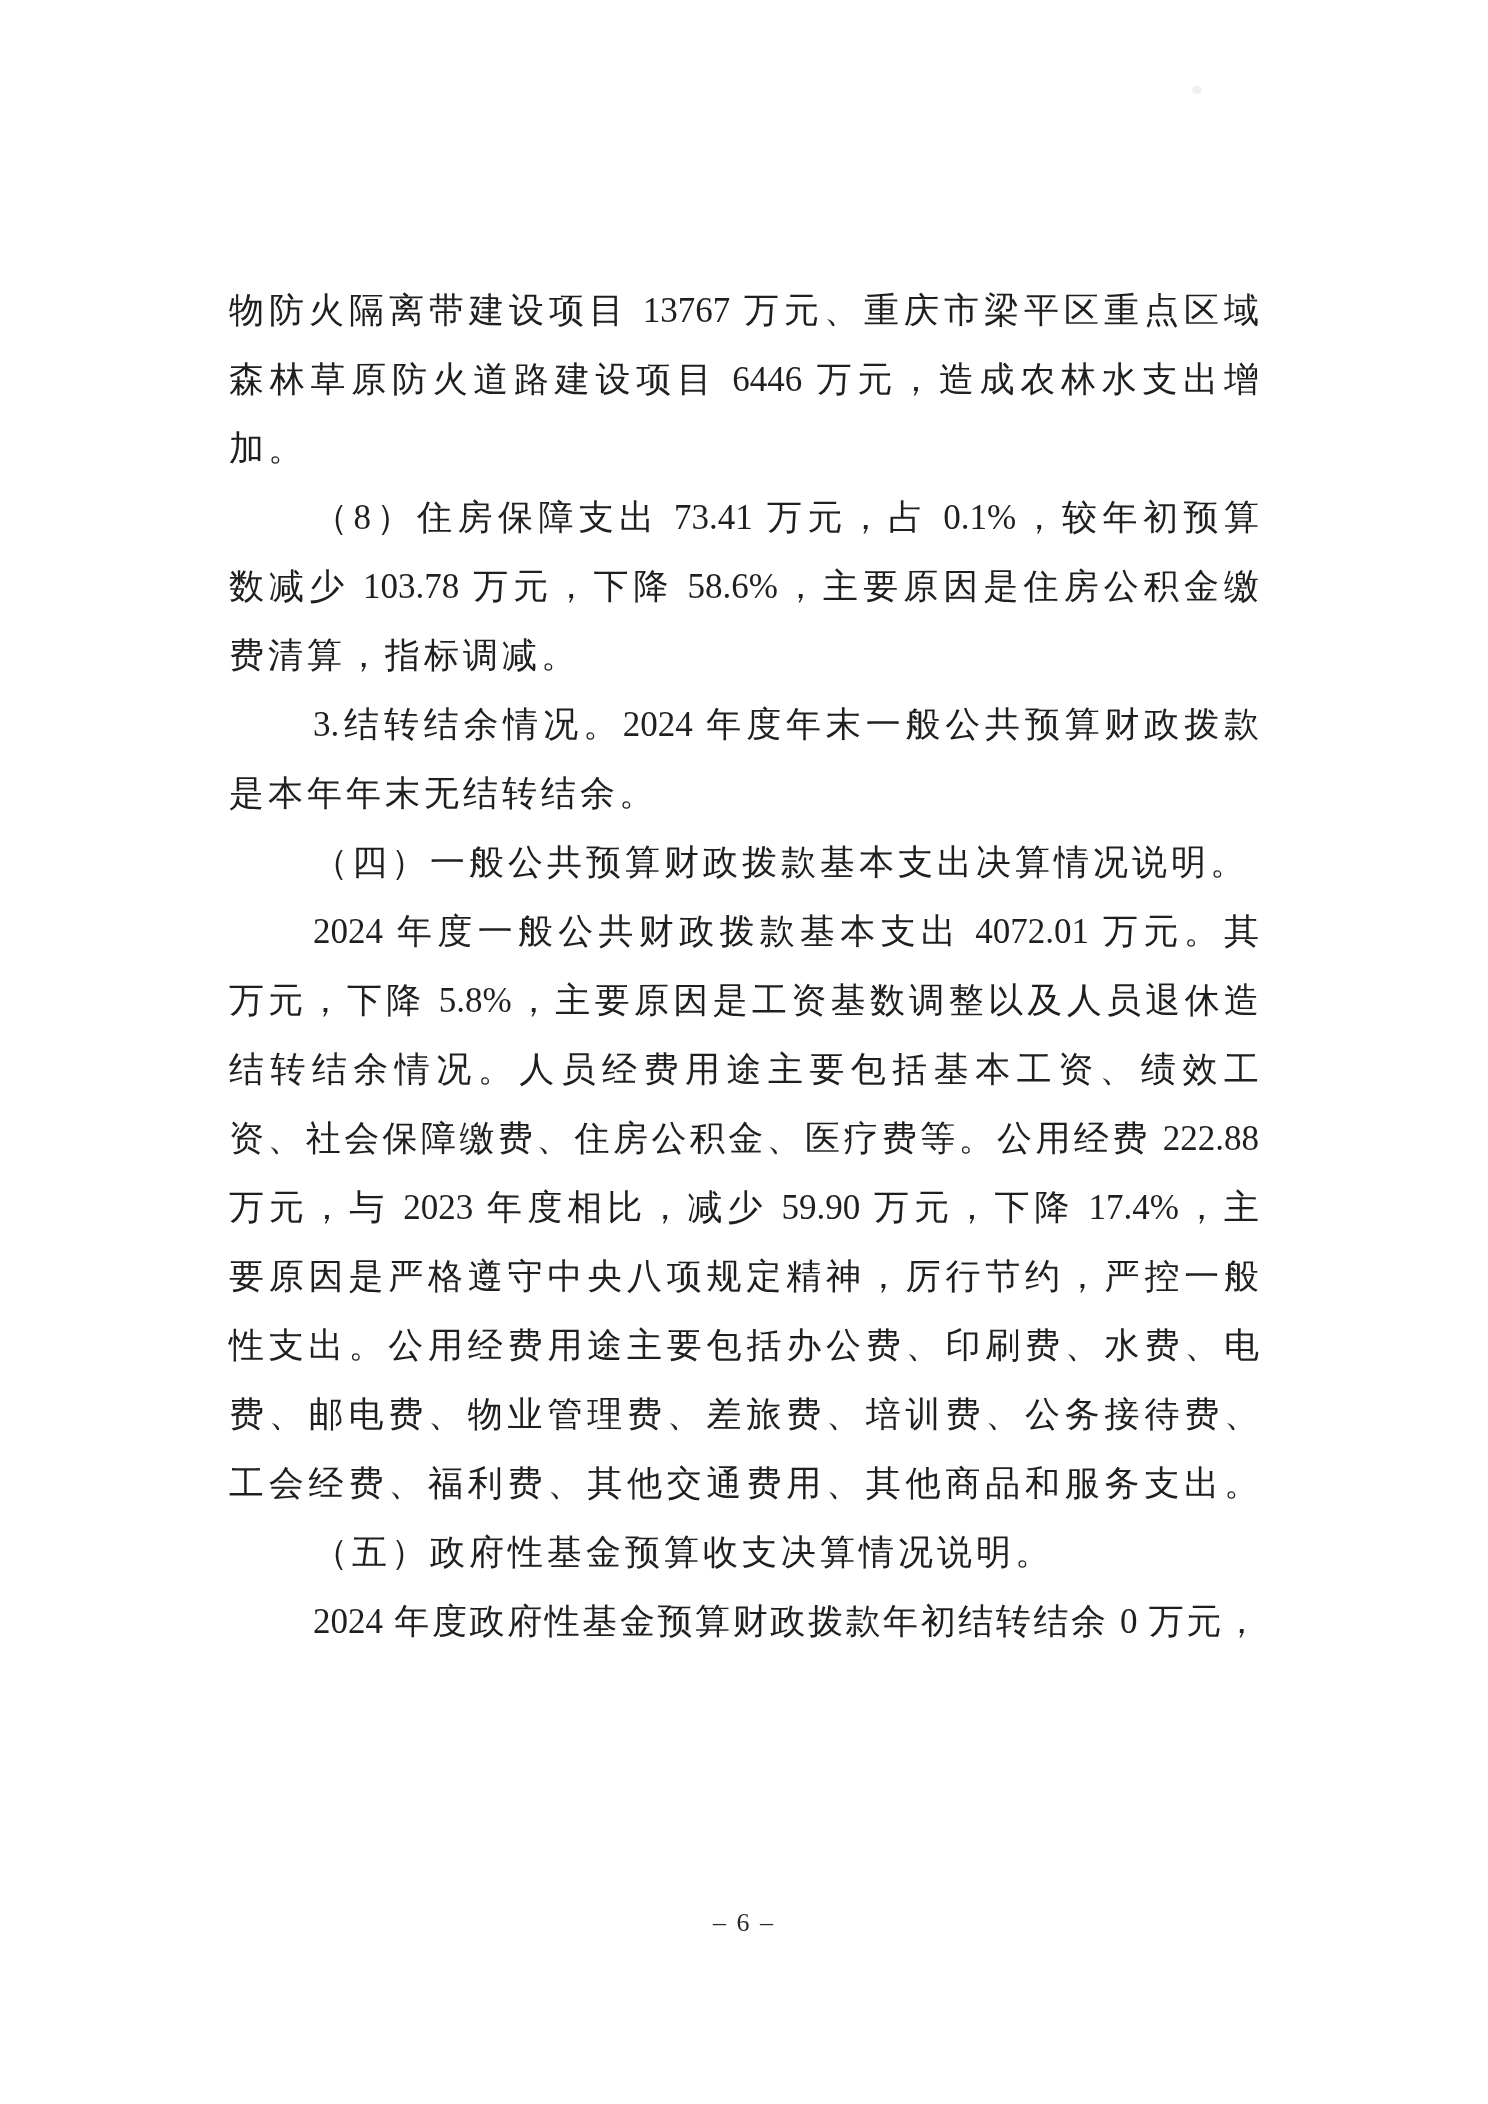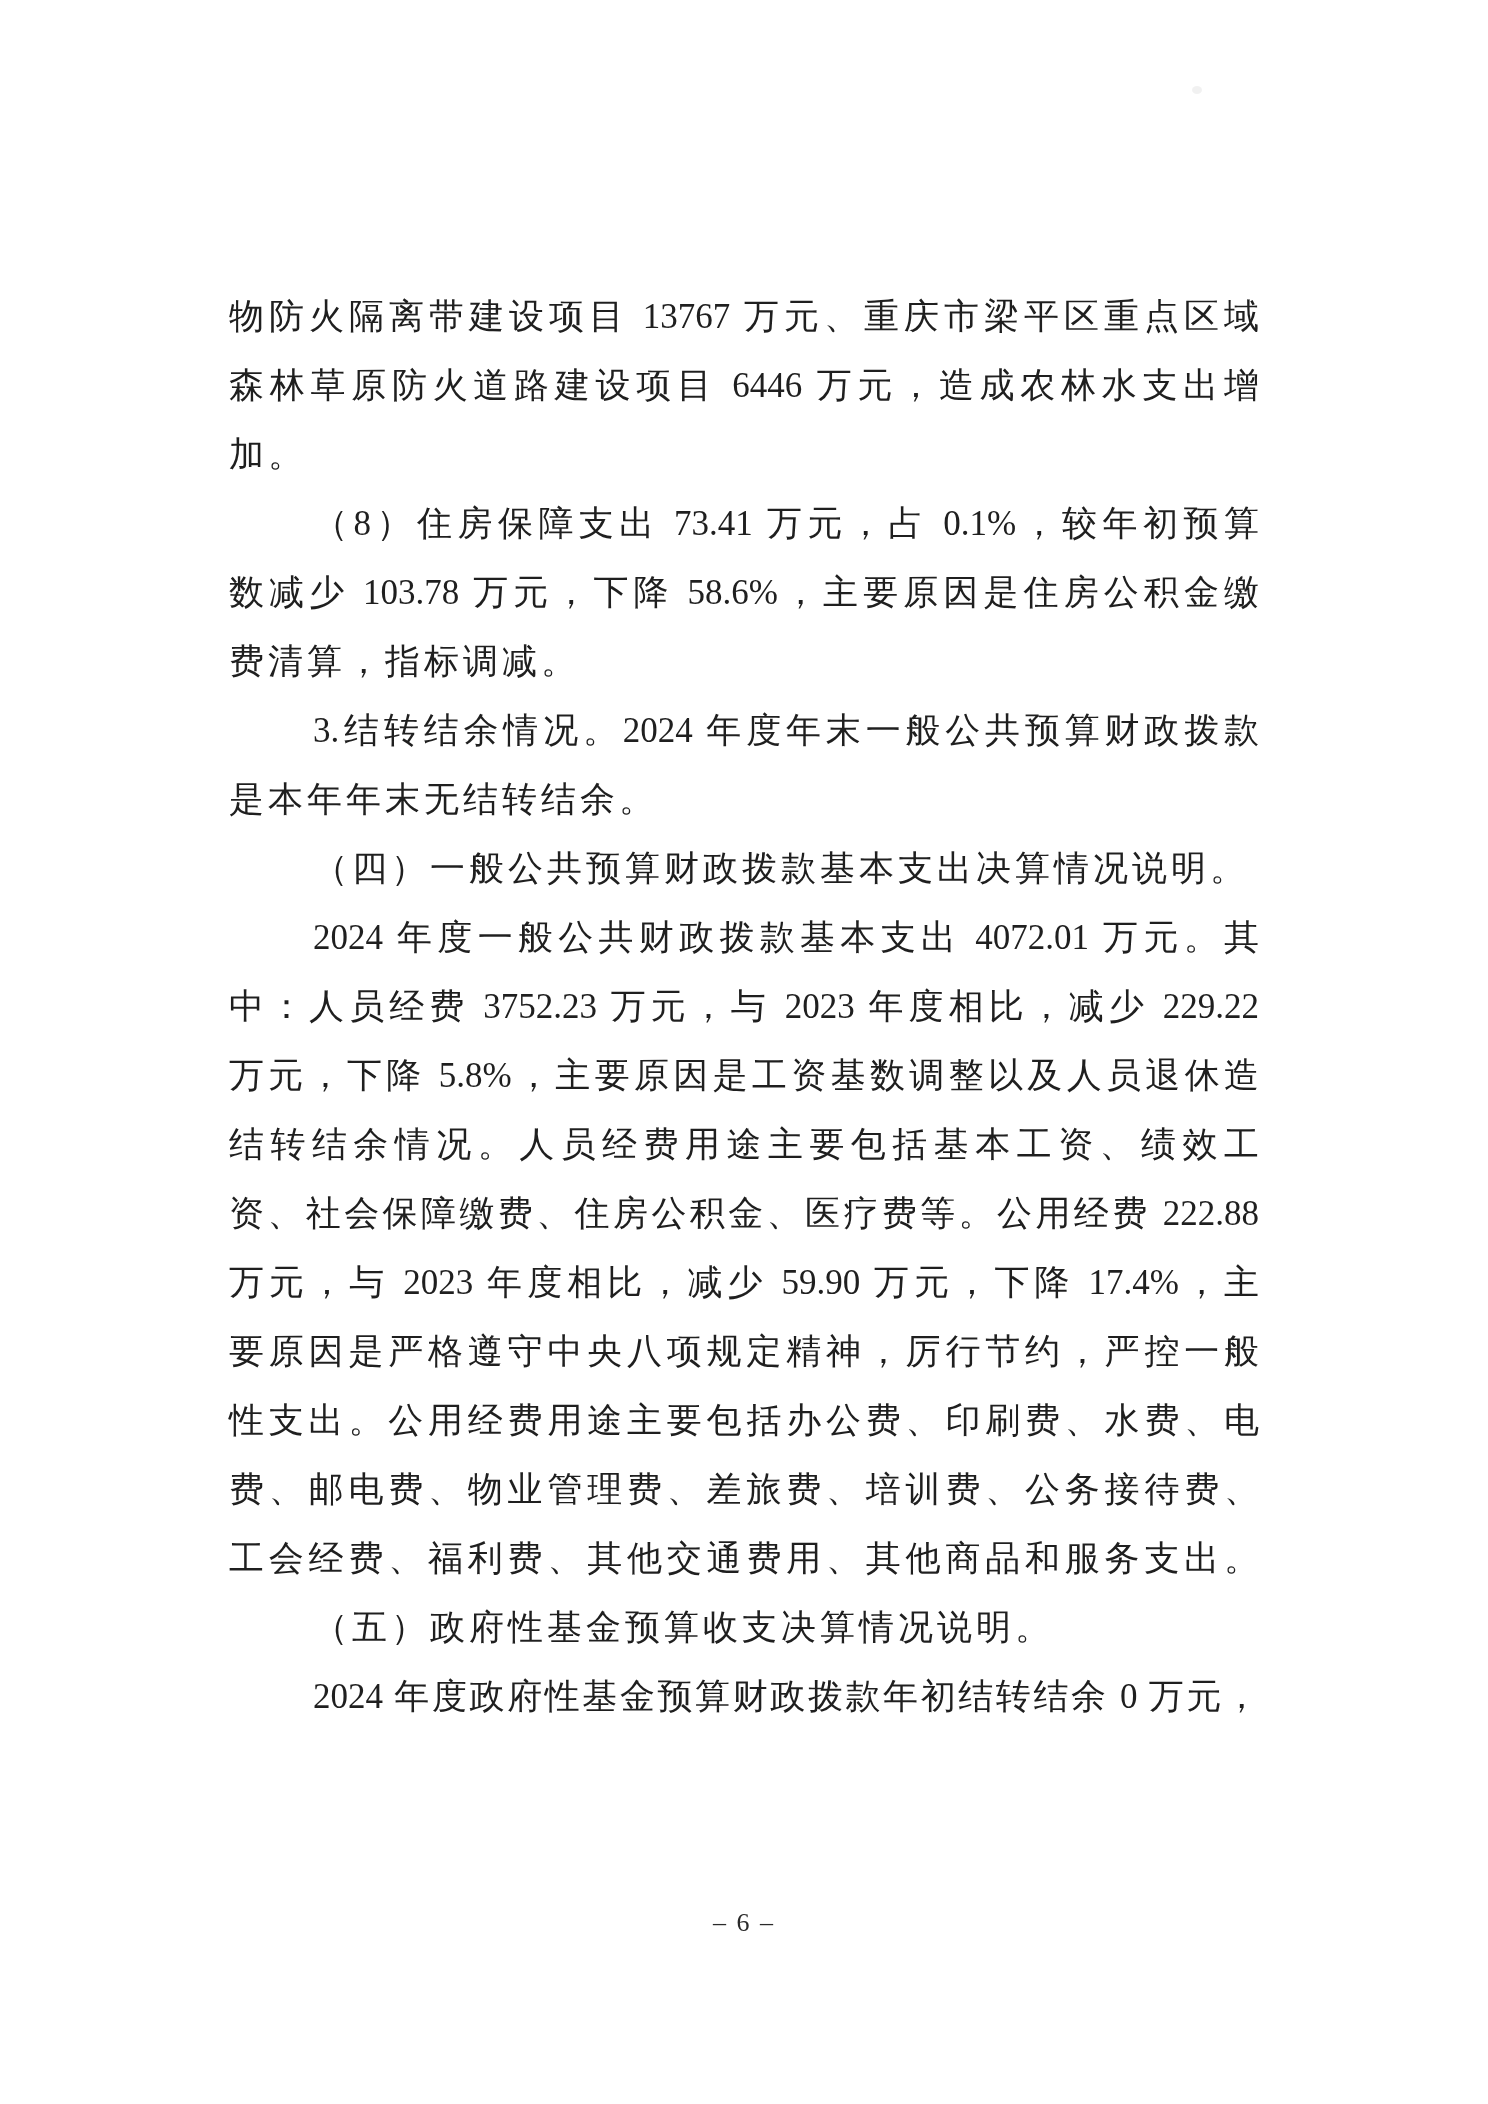--- a/index.html
+++ b/index.html
@@ -13,21 +13,21 @@
     height: 2104px;
     margin: 0 auto;
     background: #ffffff;
     overflow: hidden;
     font-family: "Liberation Serif", "DejaVu Serif", serif;
     color: #1f1f1f;
   }
   .textblock {
     position: absolute;
     left: 229px;
-    top: 282px;
+    top: 276px;
     width: 1030px;
   }
   .line {
     height: 69px;
     line-height: 69px;
     font-size: 35px;
     letter-spacing: 0;
   }
   
   .fill {
@@ -79,21 +79,20 @@
     <div class="line fill"><span>物防火隔离带建设项目 13767 万元、重庆市梁平区重点区域</span></div>
     <div class="line fill"><span>森林草原防火道路建设项目 6446 万元，造成农林水支出增</span></div>
     <div class="line end"><span>加。</span></div>
     <div class="line fill ind"><span>（8）住房保障支出 73.41 万元，占 0.1%，较年初预算</span></div>
     <div class="line fill"><span>数减少 103.78 万元，下降 58.6%，主要原因是住房公积金缴</span></div>
     <div class="line end"><span>费清算，指标调减。</span></div>
     <div class="line fill ind"><span class="bold">3.结转结余情况。</span><span>2024 年度年末一般公共预算财政拨款</span></div>
     <div class="line end"><span>是本年年末无结转结余。</span></div>
     <div class="line end ind"><span>（四）一般公共预算财政拨款基本支出决算情况说明。</span></div>
     <div class="line fill ind"><span>2024 年度一般公共财政拨款基本支出 4072.01 万元。其</span></div>
-    <div class="line fill"><span>中：人员经费 3752.23 万元，与 2023 年度相比，减少 229.22</span></div>
     <div class="line fill"><span>万元，下降 5.8%，主要原因是工资基数调整以及人员退休造</span></div>
     <div class="line fill"><span>结转结余情况。人员经费用途主要包括基本工资、绩效工</span></div>
     <div class="line fill"><span>资、社会保障缴费、住房公积金、医疗费等。公用经费 222.88</span></div>
     <div class="line fill"><span>万元，与 2023 年度相比，减少 59.90 万元，下降 17.4%，主</span></div>
     <div class="line fill"><span>要原因是严格遵守中央八项规定精神，厉行节约，严控一般</span></div>
     <div class="line fill"><span>性支出。公用经费用途主要包括办公费、印刷费、水费、电</span></div>
     <div class="line fill"><span>费、邮电费、物业管理费、差旅费、培训费、公务接待费、</span></div>
     <div class="line fill"><span>工会经费、福利费、其他交通费用、其他商品和服务支出。</span></div>
     <div class="line end ind"><span>（五）政府性基金预算收支决算情况说明。</span></div>
     <div class="line fill ind"><span>2024 年度政府性基金预算财政拨款年初结转结余 0 万元，</span></div>

